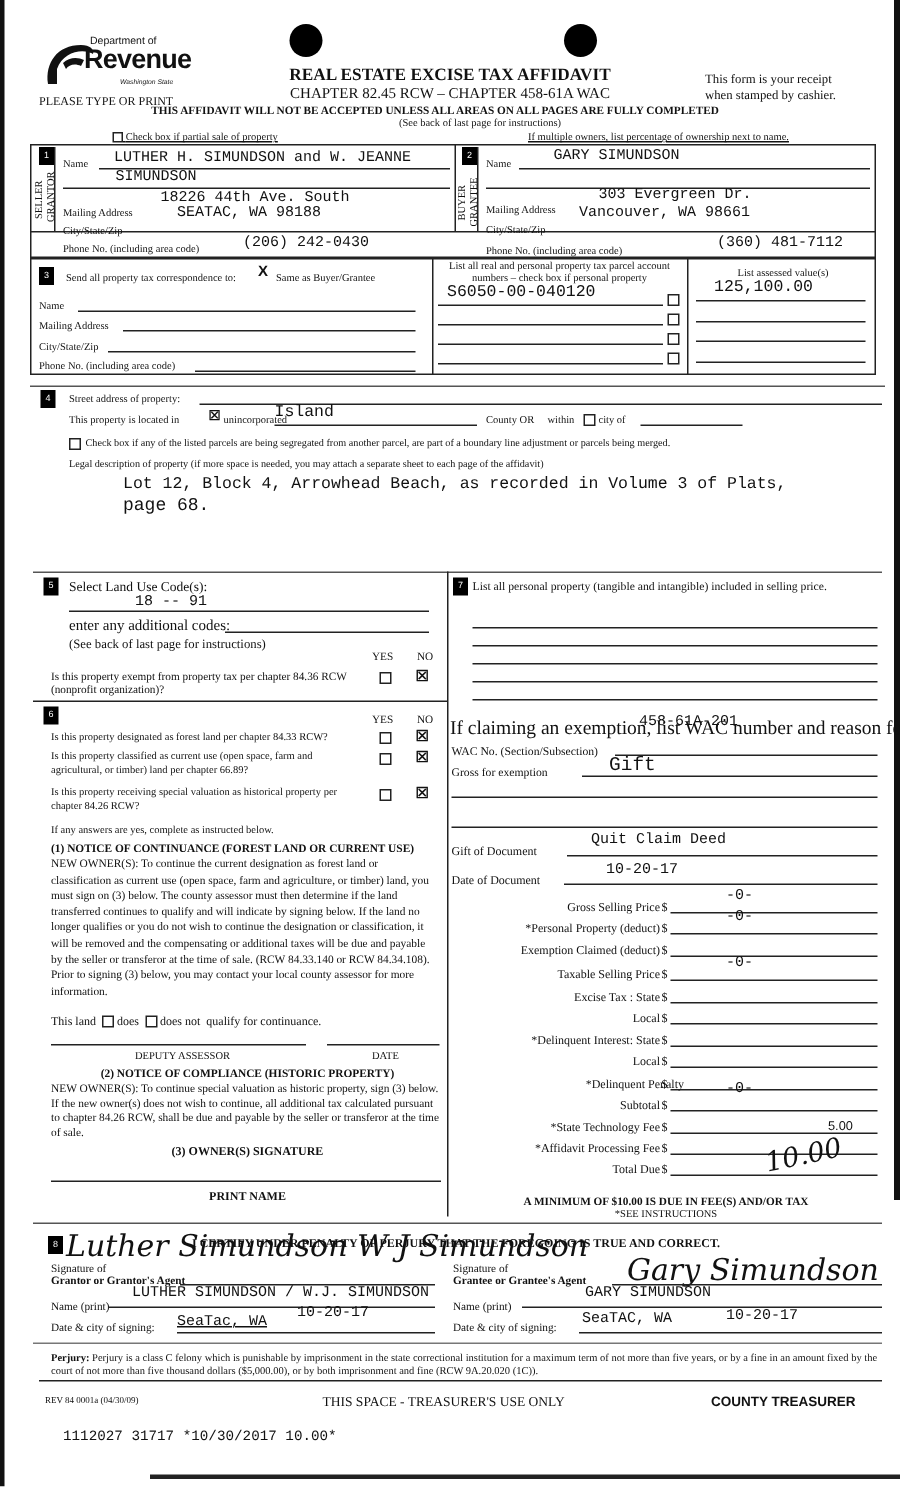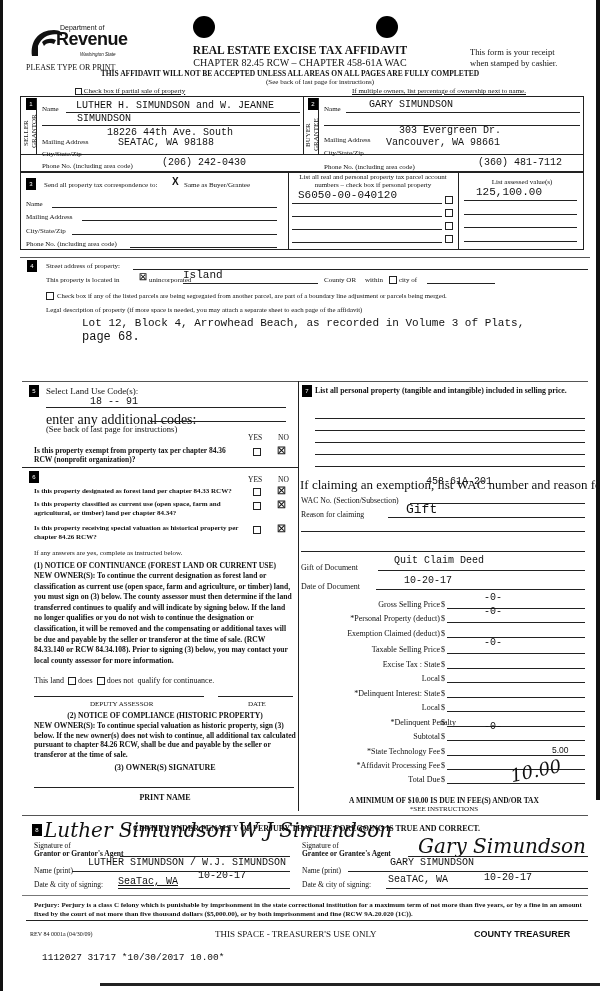--- a/index.html
+++ b/index.html
@@ -15,21 +15,21 @@
   .lbl { position: absolute; font-size: 8px; white-space: nowrap; }
   .tiny { font-size: 7px; }
   .typed { position: absolute; font-family: "Liberation Mono", monospace; font-size: 11px; white-space: nowrap; }
   .cb { display: inline-block; width: 8px; height: 8px; border: 1px solid #222; vertical-align: middle; background:#fff; }
   .cbx { position: absolute; width: 8px; height: 8px; border: 1px solid #222; }
   .x-mark { position: absolute; font-family: "Liberation Sans", sans-serif; font-weight: bold; font-size: 10px; }
   .leftbar { position: absolute; left: 0; top: 0; width: 3px; height: 991px; background: #111; }
   .sideTxt { position: absolute; font-size: 7px; writing-mode: vertical-rl; transform: rotate(180deg); text-align: center; line-height: 8px; }
   .sig { position: absolute; font-family: "DejaVu Serif", serif; font-style: italic; font-size: 16px; }
   .right-lbl { position: absolute; font-size: 8px; text-align: right; white-space: nowrap; }
-  .para { position: absolute; font-size: 7.6px; line-height: 10.6px; font-weight: bold; }
+  .para { position: absolute; font-size: 7.6px; line-height: 10.6px; }
 </style>
 </head>
 <body>
 
 <div class="leftbar"></div>
 <div class="abs" style="right:0;top:0;width:4px;height:800px;background:#111"></div>
 
 <div>
   <div class="abs" style="left:28px;top:24px;width:90px;height:36px;">
     <svg class="abs" style="left:0;top:2px" width="36" height="34">
@@ -163,41 +163,41 @@
 </div>
 
 <div class="hline" style="left:22px;top:381px;width:566px;background:#555"></div>
 <div class="vline" style="left:298px;top:381px;height:430px"></div>
 
 <div>
   <div class="numbox" style="left:29px;top:385px">5</div>
   <span class="lbl" style="left:46px;top:386px;font-size:9px">Select Land Use Code(s):</span>
   <span class="typed" style="left:90px;top:396px;font-size:10px">18   --   91</span>
   <div class="line" style="left:46px;top:407px;width:240px"></div>
-  <span class="lbl" style="left:46px;top:412px;font-size:14px">enter any additional codes:</span>
+  <span class="lbl" style="left:46px;top:412px;font-size:10px">enter any additional codes:</span>
   <div class="line" style="left:150px;top:421px;width:136px"></div>
   <span class="lbl" style="left:46px;top:424px;font-size:8.5px">(See back of last page for instructions)</span>
   <span class="lbl" style="left:248px;top:433px;font-size:7.5px">YES</span>
   <span class="lbl" style="left:278px;top:433px;font-size:7.5px">NO</span>
   <div class="para" style="left:34px;top:446px;width:200px;font-size:7.5px;line-height:9px">Is this property exempt from property tax per chapter 84.36 RCW (nonprofit organization)?</div>
   <div class="cbx" style="left:253px;top:448px"></div>
   <span class="x-mark" style="left:277px;top:445px">☒</span>
 </div>
 <div class="hline" style="left:22px;top:467px;width:276px"></div>
 
 <div>
   <div class="numbox" style="left:29px;top:471px">6</div>
   <span class="lbl" style="left:248px;top:475px;font-size:7.5px">YES</span>
   <span class="lbl" style="left:278px;top:475px;font-size:7.5px">NO</span>
 
   <div class="para" style="left:34px;top:487px;width:215px;font-size:7px;line-height:9px">Is this property designated as forest land per chapter 84.33 RCW?</div>
   <div class="cbx" style="left:253px;top:488px"></div>
   <span class="x-mark" style="left:277px;top:485px">☒</span>
 
-  <div class="para" style="left:34px;top:500px;width:210px;font-size:7px;line-height:9px">Is this property classified as current use (open space, farm and agricultural, or timber) land per chapter 84.34?</div>
+  <div class="para" style="left:34px;top:500px;width:210px;font-size:7px;line-height:9px">Is this property classified as current use (open space, farm and agricultural, or timber) land per chapter 66.89?</div>
   <div class="cbx" style="left:253px;top:502px"></div>
   <span class="x-mark" style="left:277px;top:499px">☒</span>
 
   <div class="para" style="left:34px;top:524px;width:210px;font-size:7px;line-height:9px">Is this property receiving special valuation as historical property per chapter 84.26 RCW?</div>
   <div class="cbx" style="left:253px;top:526px"></div>
   <span class="x-mark" style="left:277px;top:523px">☒</span>
 
   <span class="lbl" style="left:34px;top:549px;font-size:7px">If any answers are yes, complete as instructed below.</span>
   <div class="lbl" style="left:34px;top:561px;font-size:7.6px;font-weight:bold">(1) NOTICE OF CONTINUANCE  (FOREST LAND OR CURRENT USE)</div>
   <div class="para" style="left:34px;top:571px;width:258px">NEW OWNER(S): To continue the current designation as forest land or classification as current use (open space, farm and agriculture, or timber) land, you must sign on (3) below. The county assessor must then determine if the land transferred continues to qualify and will indicate by signing below. If the land no longer qualifies or you do not wish to continue the designation or classification, it will be removed and the compensating or additional taxes will be due and payable by the seller or transferor at the time of sale. (RCW 84.33.140 or RCW 84.34.108). Prior to signing (3) below, you may contact your local county assessor for more information.</div>
@@ -225,21 +225,21 @@
   <div class="para" style="left:315px;top:385px;width:270px;font-size:7.8px;line-height:12px">List all  personal property (tangible and intangible) included in selling price.</div>
   <div class="line" style="left:315px;top:418px;width:270px"></div>
   <div class="line" style="left:315px;top:430px;width:270px"></div>
   <div class="line" style="left:315px;top:442px;width:270px"></div>
   <div class="line" style="left:315px;top:454px;width:270px"></div>
   <div class="line" style="left:315px;top:466px;width:270px"></div>
   <span class="lbl" style="left:300px;top:477px;font-size:13px">If claiming an exemption, list WAC number and reason for exemption:</span>
   <span class="lbl" style="left:301px;top:496px;font-size:7.8px">WAC No. (Section/Subsection)</span>
   <span class="typed" style="left:426px;top:476px;font-size:10px">458-61A-201</span>
   <div class="line" style="left:410px;top:503px;width:175px"></div>
-  <span class="lbl" style="left:301px;top:510px;font-size:7.8px">Reason for claiming</span>
+  <span class="lbl" style="left:301px;top:510px;font-size:7.8px">Gross for exemption</span>
   <span class="typed" style="left:406px;top:502px;font-size:13px">Gift</span>
   <div class="line" style="left:388px;top:517px;width:197px"></div>
   <div class="line" style="left:301px;top:531px;width:284px"></div>
   <div class="line" style="left:301px;top:551px;width:284px"></div>
   <span class="lbl" style="left:301px;top:563px;font-size:8px">Gift of Document</span>
   <span class="typed" style="left:394px;top:555px;font-size:10px">Quit Claim Deed</span>
   <div class="line" style="left:378px;top:570px;width:207px"></div>
   <span class="lbl" style="left:301px;top:582px;font-size:8px">Date of Document</span>
   <span class="typed" style="left:404px;top:575px;font-size:10px">10-20-17</span>
   <div class="line" style="left:376px;top:589px;width:209px"></div>

